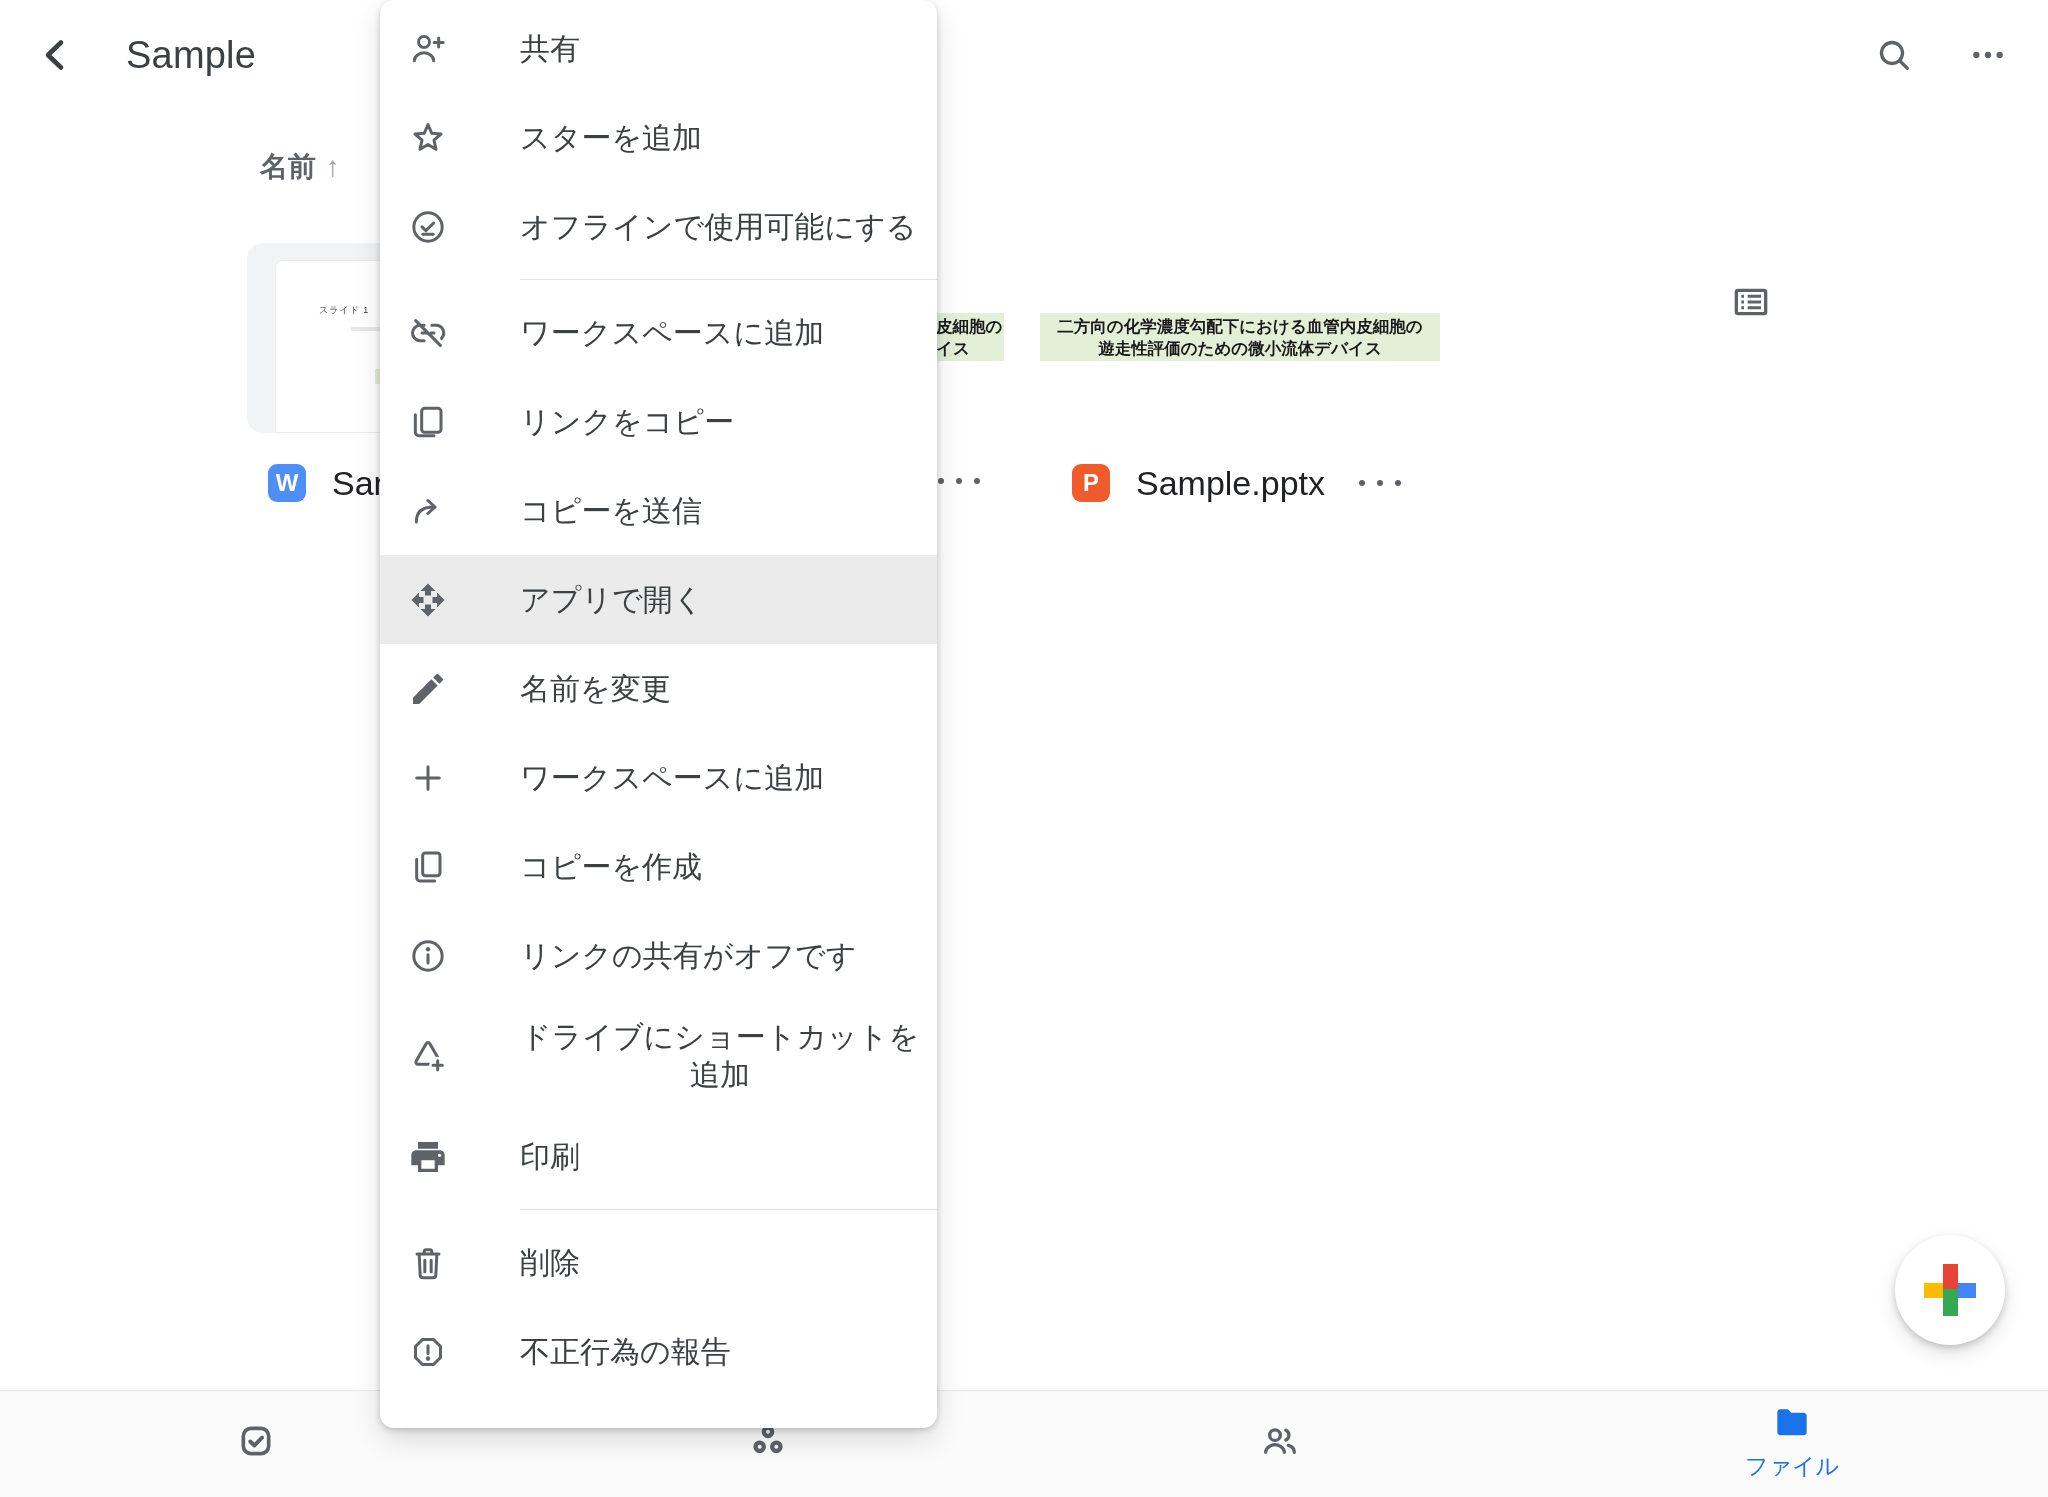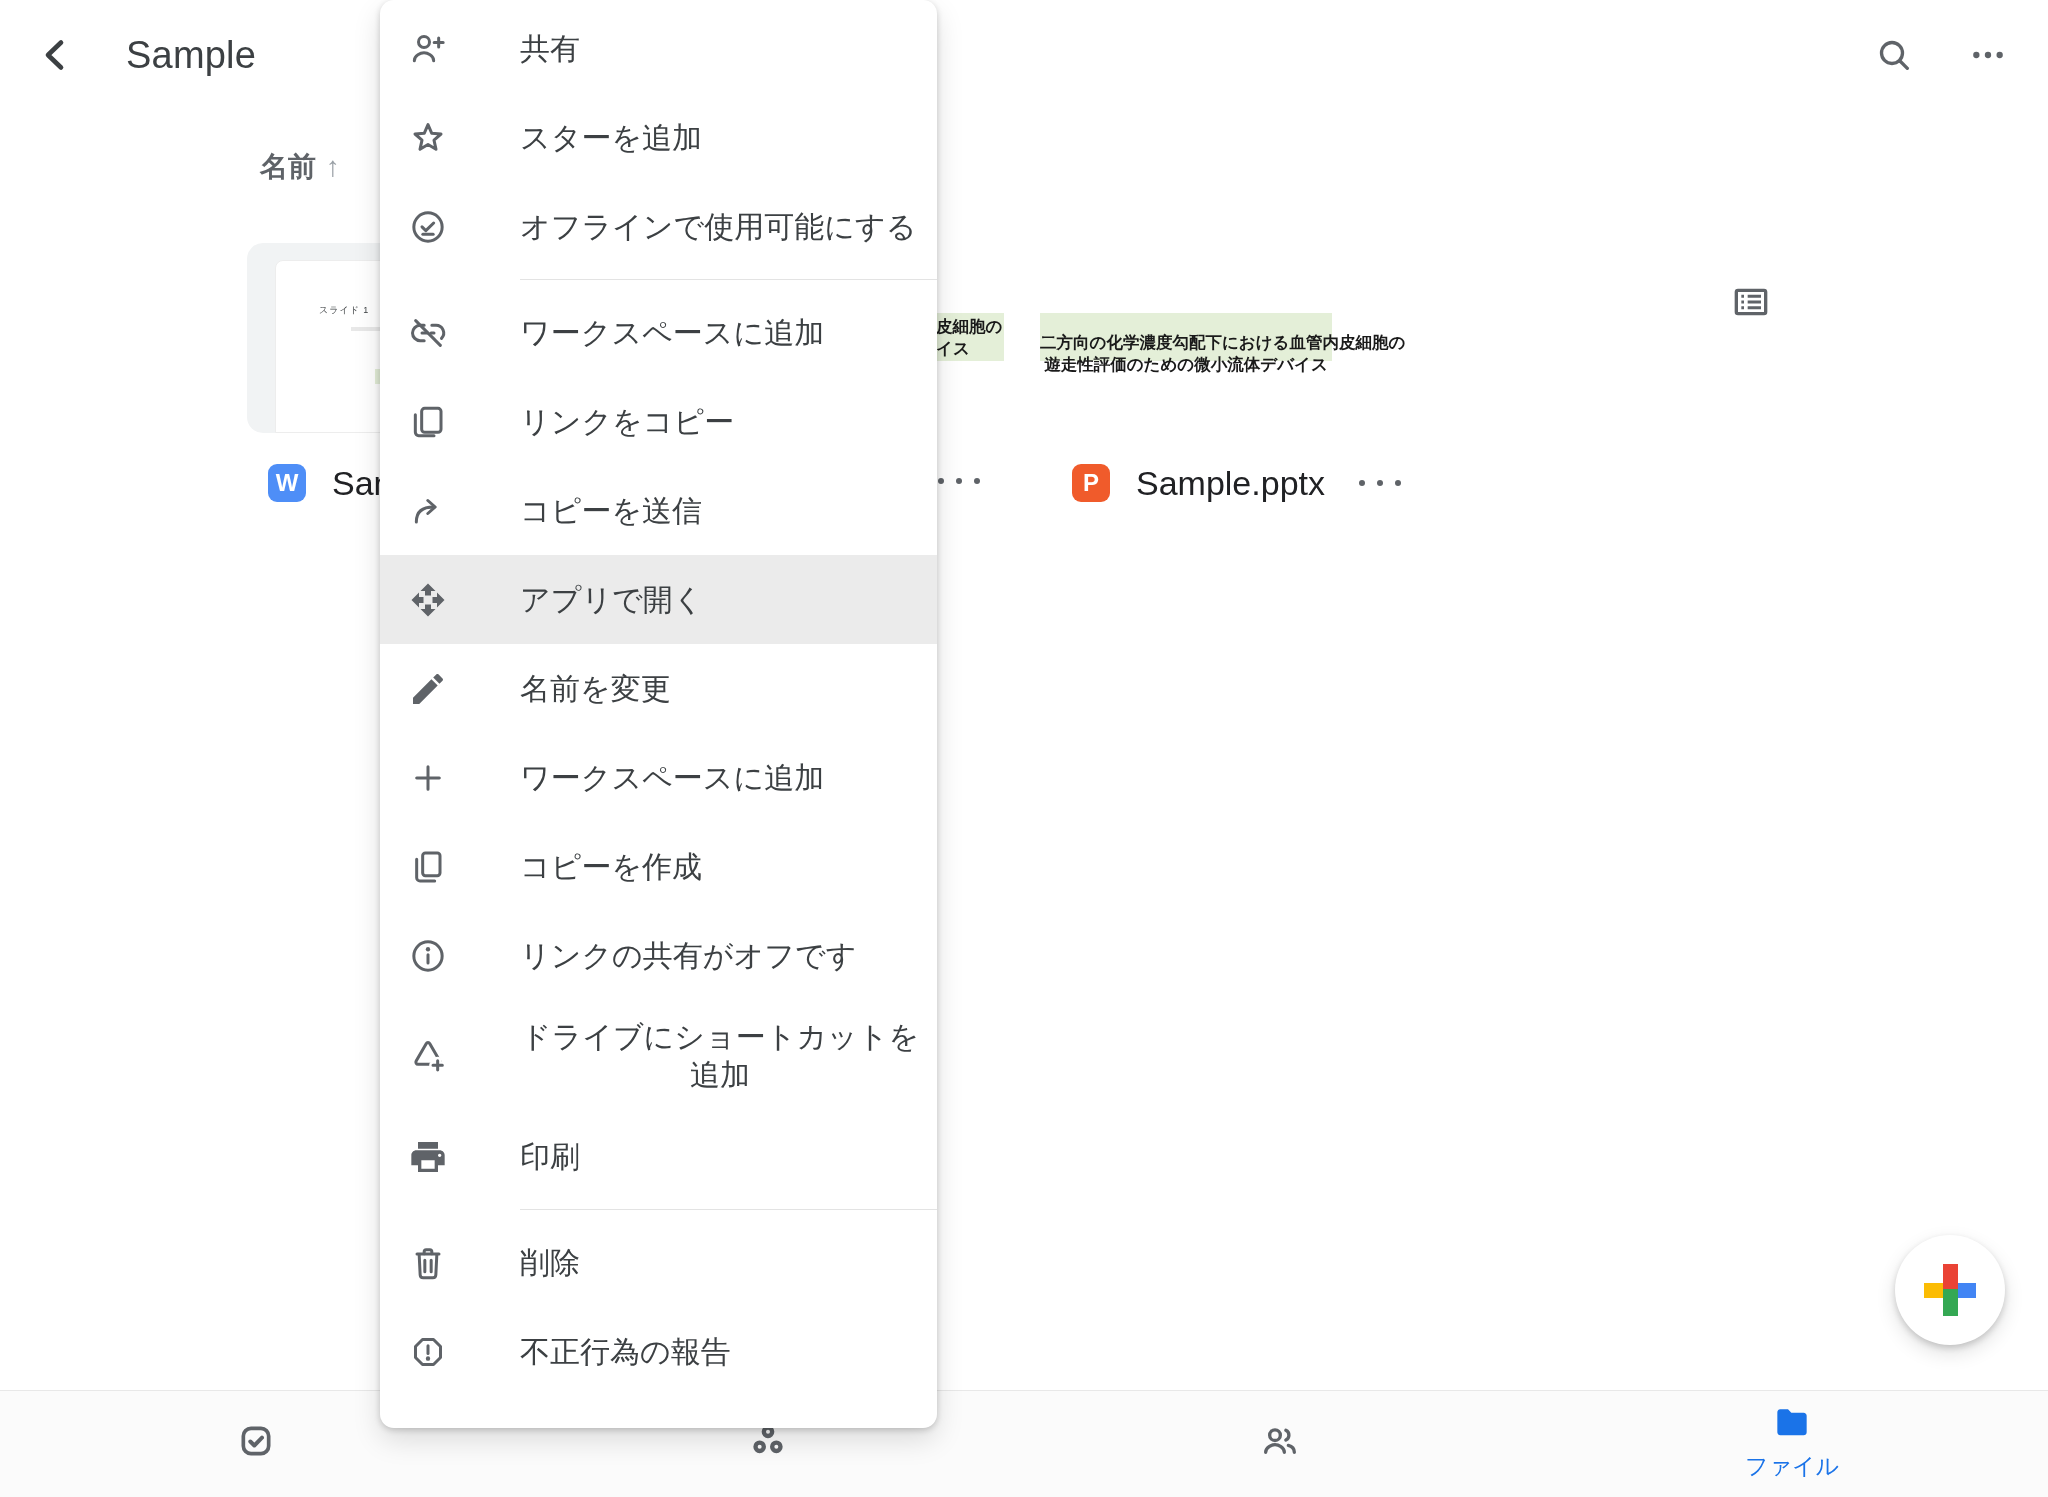--- a/index.html
+++ b/index.html
@@ -27,21 +27,21 @@
   .card-thumb { position:absolute; border-radius:16px; overflow:hidden; cursor:pointer; }
   .word-thumb { left:247px; top:243px; width:400px; height:190px; background:#f1f3f4; }
   .word-page { position:absolute; left:28px; top:17px; width:372px; height:173px; background:#fff; border:1px solid #ededed; border-radius:8px 0 0 0; }
   .word-page-title { position:absolute; left:43px; top:43px; font-size:9px; color:#3c4043; letter-spacing:1px; }
   .word-page-line { position:absolute; left:75px; top:66px; width:60px; height:4px; background:#e8e8e8; }
   .word-page-green { position:absolute; left:99px; top:108px; width:60px; height:15px; background:#e4efd8; }
 
   .green-block { position:absolute; background:#e4efd8; height:48px; z-index:1; }
   .gb-hidden { left:856px; top:313px; width:148px; padding:2px 0 0 80px; }
   .gb-hidden .gb-line { font-size:16.5px; font-weight:bold; color:#1a1a1a; line-height:22px; white-space:nowrap; text-align:left; }
-  .gb-pptx { left:1040px; top:313px; width:292px; padding-top:18px; }
+  .gb-pptx { left:1040px; top:313px; width:400px; padding-top:2px; }
   .gb-pptx .gb-line { font-size:16.5px; font-weight:bold; color:#1a1a1a; line-height:22px; text-align:center; white-space:nowrap; }
 
   .file-row { position:absolute; top:450px; height:66px; display:flex; align-items:center; z-index:1; }
   .file-badge { width:38px; height:38px; border-radius:9px; display:flex; align-items:center; justify-content:center;
     color:#fff; font-size:24px; font-weight:bold; flex:0 0 auto; }
   .badge-word { background:#4e8ef7; }
   .badge-ppt  { background:#f05b2b; }
   .file-name { font-size:34px; color:#202124; margin-left:26px; white-space:nowrap; }
   .dots { display:flex; gap:12px; align-items:center; cursor:pointer; }
   .dots i { width:6px; height:6px; border-radius:50%; background:#5f6368; }

